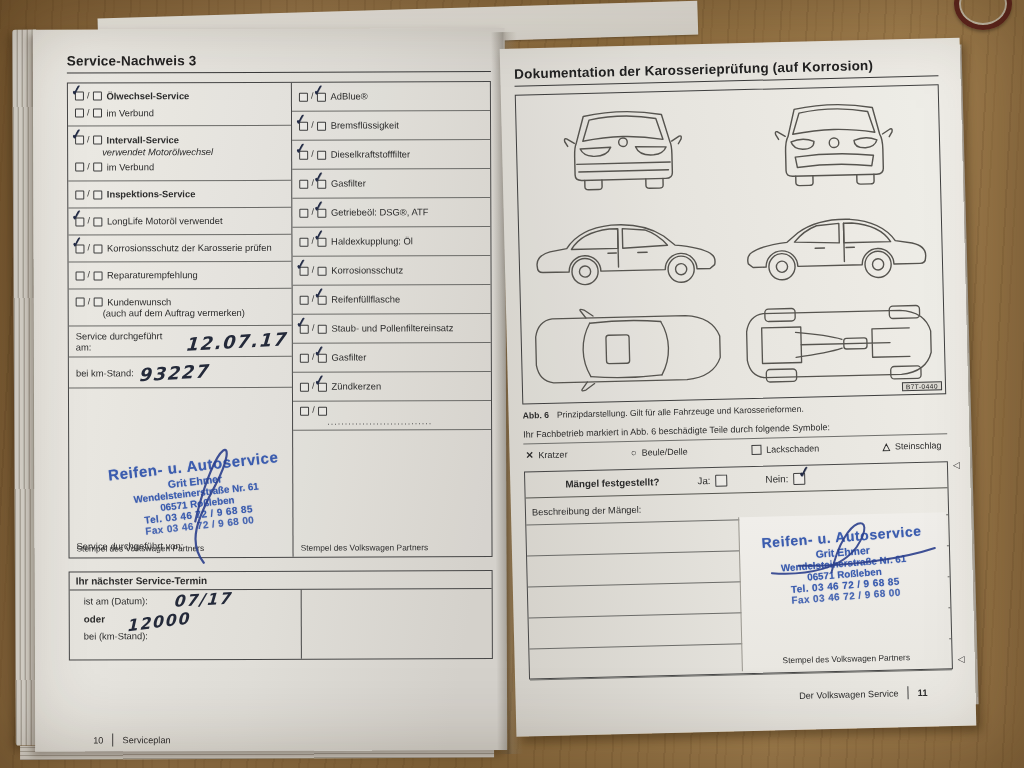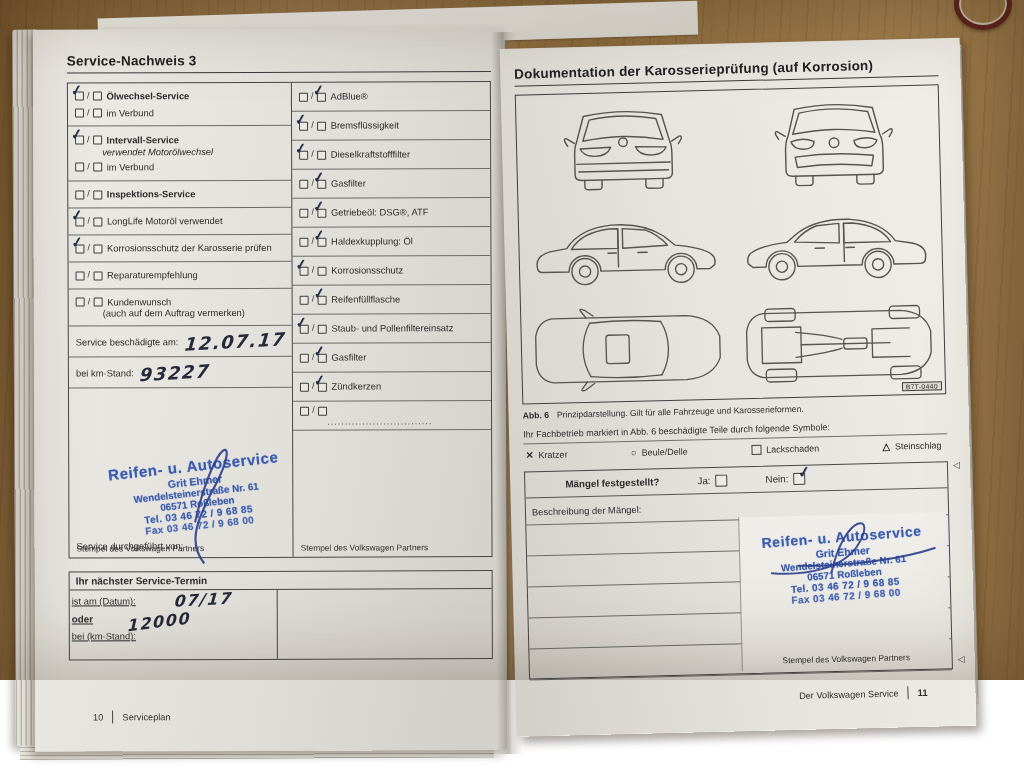--- a/index.html
+++ b/index.html
@@ -1,17 +1,17 @@
 <!DOCTYPE html>
 <html><head>
 <meta charset="utf-8">
 <style>
   html,body{margin:0;padding:0;width:1024px;height:768px;overflow:hidden;
     font-family:"Liberation Sans",sans-serif;}
-  .scene{position:relative;width:1024px;height:680px;
+  .scene{position:relative;width:1024px;height:768px;
     background:
       repeating-linear-gradient(93deg, rgba(60,35,10,.10) 0 2px, rgba(0,0,0,0) 2px 9px, rgba(90,55,20,.08) 9px 11px, rgba(0,0,0,0) 11px 26px),
       linear-gradient(100deg,#7c5c33,#97764a 26%,#8a6a3d 52%,#a07e4e 78%,#8e6d41);}
   .scene::after{content:'';position:absolute;inset:0;pointer-events:none;
     box-shadow:inset 0 0 90px rgba(45,28,10,.35);}
   .book{position:absolute;left:8px;top:2px;width:960px;height:762px;transform:rotate(.3deg);}
 
   
   .stack-left{position:absolute;left:6px;top:30px;width:24px;height:716px;transform:rotate(-.6deg);
     background:repeating-linear-gradient(90deg,#b7b2a9 0 1px,#e4e1da 1px 4px,#cfccc4 4px 5px);
@@ -79,29 +79,29 @@
   .stamp .s4{font-size:10px;font-weight:700;letter-spacing:.4px;}
   .stamp .fax{font-weight:800;opacity:.92;}
   .sig{position:absolute;left:0;top:-28px;width:100%;height:150px;pointer-events:none;}
   .sig path{stroke:#2b3f8c;stroke-width:2.2;fill:none;stroke-linecap:round;opacity:.9;}
   .stamp-l{left:4px;top:404px;width:248px;transform:rotate(-6deg);}
 
   
   .next-box{border:1.6px solid #474747;margin-top:13px;}
   .next-head{font-size:10px;font-weight:700;padding:3px 6px;border-bottom:1.3px solid #474747;}
   .next-body{display:flex;}
-  .next-left{width:48%;border-right:1.2px solid #474747;padding:5px 2px 6px;position:relative;height:58px;text-decoration:underline;}
+  .next-left{width:48%;border-right:1.2px solid #474747;padding:5px 14px 6px;position:relative;height:58px;}
   .next-left .lab{font-size:9.4px;}
   .next-left .oder{font-size:9.8px;font-weight:700;margin-top:7px;}
   .next-left .lab2{font-size:9.4px;margin-top:6px;}
   .next-right{flex:1;padding:4px 7px;font-size:9.4px;}
   .hw-date{position:absolute;left:105px;top:0px;}
   .hw-km{position:absolute;left:58px;top:22px;transform:rotate(-7deg) skewX(-9deg);}
 
-  .pfoot{position:absolute;bottom:28px;display:flex;align-items:center;gap:9px;font-size:9.2px;color:#2d2d2d;}
+  .pfoot{position:absolute;bottom:5px;display:flex;align-items:center;gap:9px;font-size:9.2px;color:#2d2d2d;}
   .pfoot .vline{width:1.2px;height:13px;background:#444;}
   .pfoot-l{left:24px;}
   .pfoot-r{right:26px;bottom:28px;}
   .pfoot b{font-weight:700;}
 
   
   .figbox{position:relative;border:1.6px solid #3f3f3f;margin-top:8px;height:308px;
     display:grid;grid-template-columns:1fr 1fr;grid-template-rows:106px 102px 96px;
     justify-items:center;align-items:center;background:rgba(255,255,255,.05);}
   .figbox svg{stroke:#56544f;fill:none;stroke-width:1.5;stroke-linejoin:round;stroke-linecap:round;}
@@ -245,21 +245,21 @@
                     <span class="sl">/</span>
                     <span class="cb"></span>
                   </span>
                 <span>Kundenwunsch</span>
               </div>
               <div class="note">(auch auf dem Auftrag vermerken)</div>
             </div>
 
             <div class="row" style="height:24px">
               <div class="frow">
-                <span>Service beschädigte am:</span>
+                <span>Service durchgeführt am:</span>
                 <span class="hand big">12.07.17</span>
               </div>
             </div>
             <div class="row" style="height:24px">
               <div class="frow">
                 <span>bei km-Stand:</span>
                 <span class="hand big">93227</span>
               </div>
             </div>
             <div class="row last" style="justify-content:flex-end">

